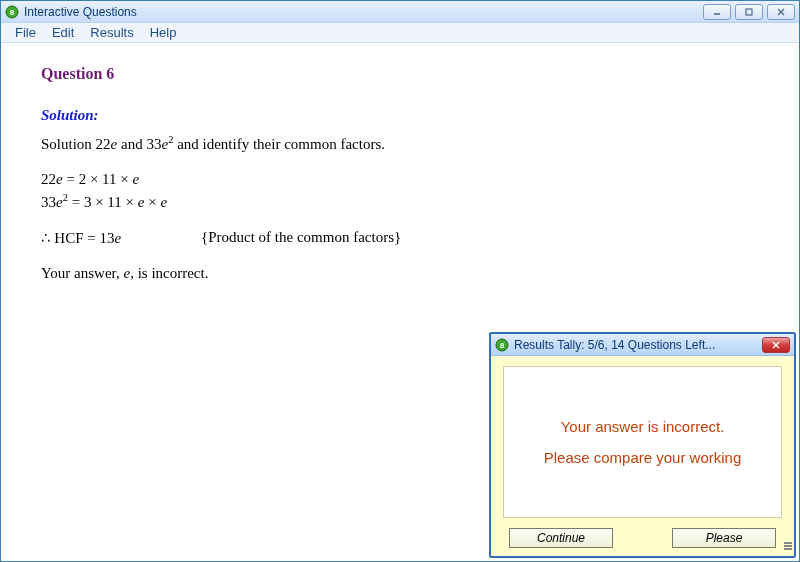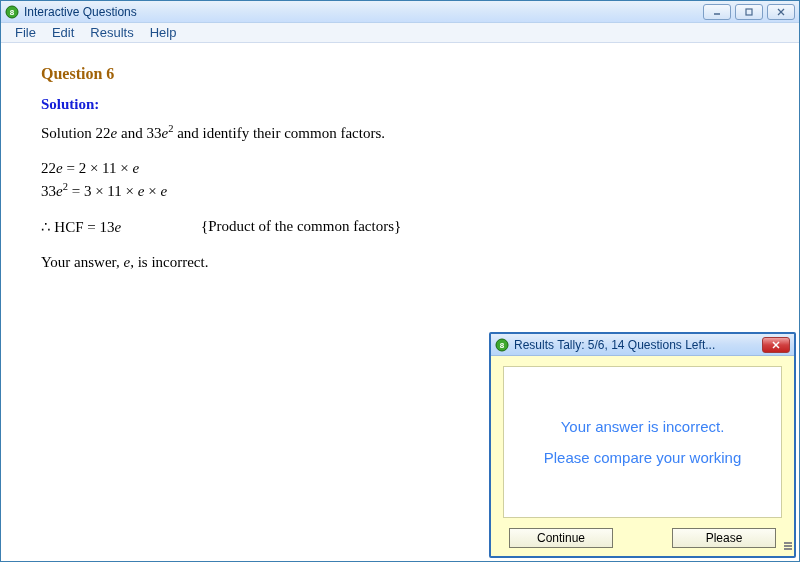--- a/index.html
+++ b/index.html
@@ -81,31 +81,32 @@
     }
     .content {
       flex: 1;
       padding: 22px 40px;
       font-family: "Times New Roman", serif;
       font-size: 15px;
       color: #000;
       position: relative;
     }
     .question-title {
-      color: #a16207;
+      color: #701a75;
       font-weight: bold;
       font-size: 16px;
-      margin-bottom: 13px;
+      margin-bottom: 24px;
     }
     .question-text {
       margin-bottom: 16px;
     }
     .solution-title {
       color: #1520d8;
       font-weight: bold;
+      font-style: italic;
       font-size: 15px;
       margin-bottom: 10px;
     }
     .solution-line {
       margin-bottom: 4px;
     }
     .block {
       margin-bottom: 18px;
     }
     .italic-e {
@@ -170,33 +171,34 @@
     }
     .tally-panel {
       flex: 1;
       background: #fff;
       border: 1px solid #cfcfa0;
       display: flex;
       flex-direction: column;
       align-items: center;
       justify-content: center;
       padding: 10px;
-      color: #3b82f6;
+      color: #c2410c;
       font-size: 15px;
       text-align: center;
     }
     .tally-msg1 {
       margin-bottom: 14px;
     }
     .tally-buttons {
       display: flex;
       justify-content: space-between;
       margin-top: 10px;
       gap: 26px;
       padding: 0 6px;
+      font-style: italic;
     }
     .tally-btn {
       flex: 0 0 104px;
       height: 20px;
       border: 1px solid #7a7a6a;
       background: linear-gradient(to bottom, #fdfdf5, #efefd8);
       font-size: 12px;
       font-family: "Segoe UI", Tahoma, sans-serif;
       cursor: pointer;
       display: flex;

